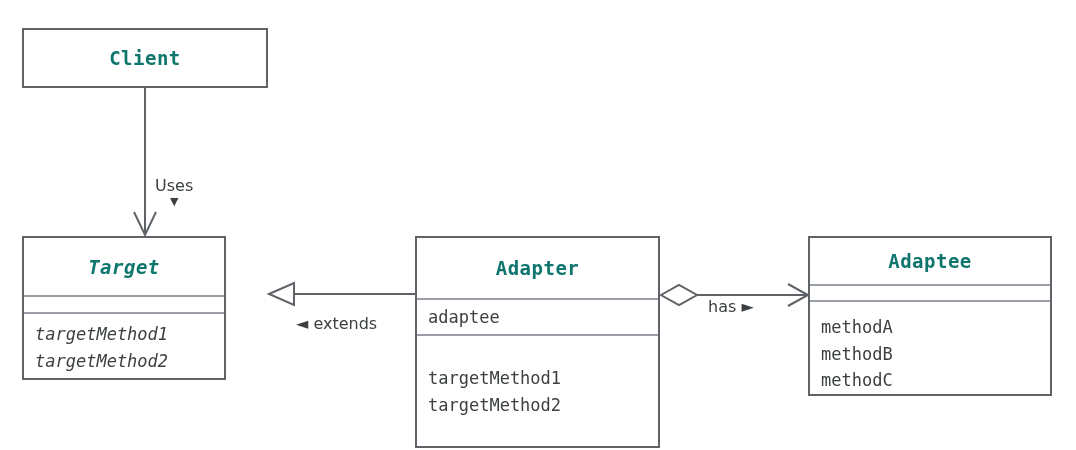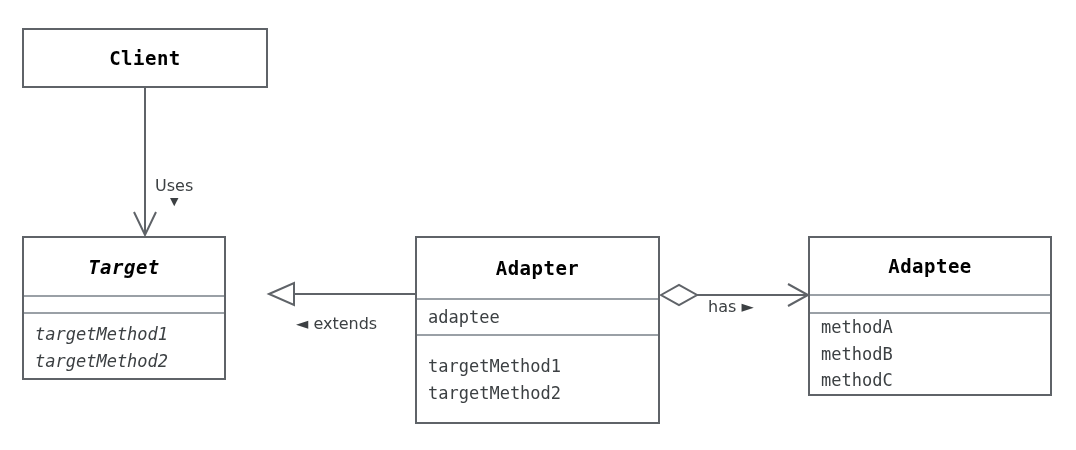--- a/index.html
+++ b/index.html
@@ -22,21 +22,21 @@
     box-sizing: border-box;
     background: #ffffff;
     border: 2px solid #5f6368;
     display: flex;
     flex-direction: column;
   }
   .class-title {
     font-family: "DejaVu Sans Mono", monospace;
     font-size: 19px;
     font-weight: bold;
-    color: #000000;
+    color: #0f766e;
     text-align: center;
     display: flex;
     align-items: center;
     justify-content: center;
     letter-spacing: 0.5px;
   }
   .class-title.abstract {
     font-style: italic;
   }
   .compartment {
@@ -79,36 +79,36 @@
   }
   #class-target .class-title { height: 57px; }
   #class-target .attrs { height: 17px; }
   #class-target .ops { flex: 1; padding-top: 3px; }
 
   
   #class-adapter {
     left: 415px;
     top: 236px;
     width: 245px;
-    height: 188px;
+    height: 212px;
   }
   #class-adapter .class-title { height: 60px; }
   #class-adapter .attrs { height: 36px; }
   #class-adapter .ops { flex: 1; padding-top: 2px; }
 
   
   #class-adaptee {
     left: 808px;
     top: 236px;
     width: 244px;
     height: 160px;
   }
   #class-adaptee .class-title { height: 57px; }
   #class-adaptee .attrs { height: 18px; }
-  #class-adaptee .ops { flex: 1; padding-top: 0; }
+  #class-adaptee .ops { flex: 1; padding-top: 12px; }
 
   
   #connectors {
     position: absolute;
     left: 0;
     top: 0;
     width: 1076px;
     height: 450px;
     pointer-events: none;
   }

